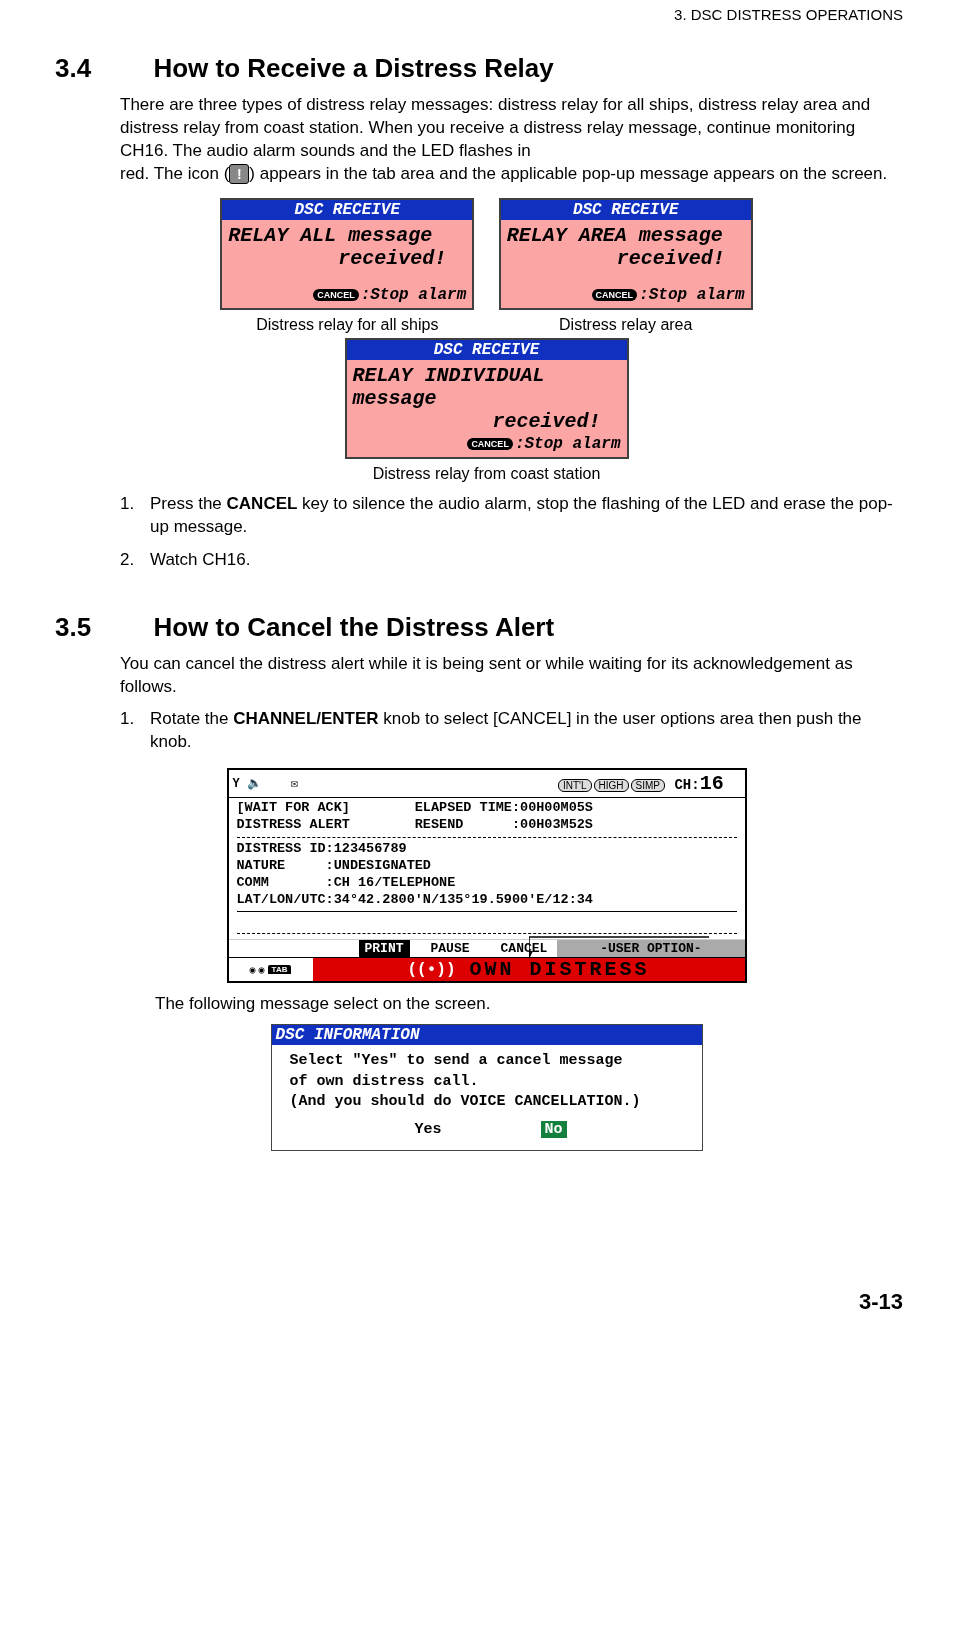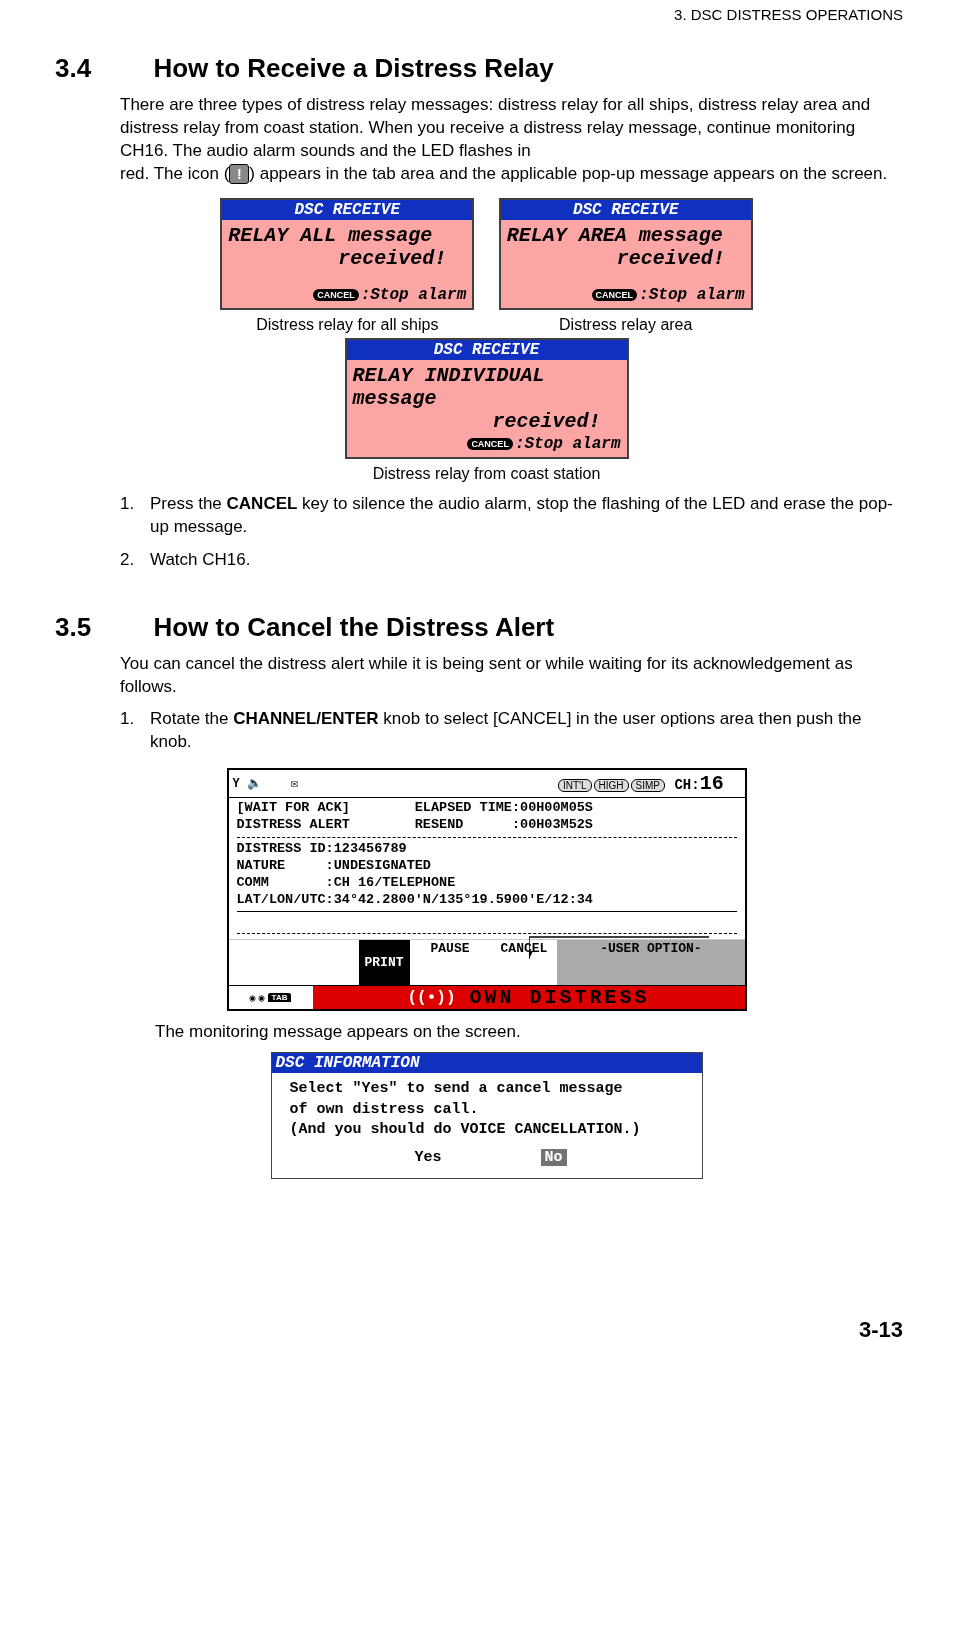--- a/index.html
+++ b/index.html
@@ -176,21 +176,21 @@
   }
   .opt-row {
     display:flex;
     background:#fff;
     border-top:1px solid #ccc;
     font-family:"Courier New",monospace;
     font-size:13px;
     font-weight:bold;
   }
   .opt-left { width:130px; }
-  .opt-print { background:#000; color:#fff; padding:15px 6px; }
+  .opt-print { background:#000; color:#fff; padding:1px 6px; }
   .opt-pause { padding:1px 21px; }
   .opt-cancel { padding:1px 10px; }
   .opt-user { flex:1; text-align:center; background:#aaa; padding:1px 0; }
   .own-distress-row { display:flex; align-items:stretch; }
   .own-left {
     width:84px; background:#fff; border-top:1px solid #000;
     display:flex; align-items:center; justify-content:center; gap:3px;
     font-size:10px;
   }
   .tab-pill {
@@ -215,21 +215,21 @@
     background:#fff;
   }
   .info-body {
     font-family:"Courier New", monospace;
     font-size:15px;
     font-weight:bold;
     padding:6px 10px 10px 18px;
     line-height:1.35;
   }
   .yesno { text-align:center; padding-top:8px; font-size:15px; }
-  .no-sel { background:#737373; color:#fff; padding:0 4px; }
+  .no-sel { background:#15803d; color:#fff; padding:0 4px; }
   .page-num {
     text-align:right;
     font-size:22px;
     font-weight:bold;
     padding:130px 70px 20px 0;
   }
   .small-icons { font-size:12px; }
 </style>
 </head>
 <body>
@@ -360,21 +360,21 @@
           <span class="tab-pill">TAB</span>
         </div>
         <div class="own-right">
           <span class="own-icon">((•))</span>
           <span>OWN DISTRESS</span>
         </div>
       </div>
     </div>
   </div>
 
-  <div class="body-text" style="padding-left:155px">The monitoring message appears on the screen.</div>
+  <div class="body-text" style="padding-left:155px">The following message select on the screen.</div>
 
   <div class="info-dialog">
     <div class="dialog-title">DSC INFORMATION</div>
     <div class="info-body">
       <div>Select "Yes" to send a cancel message</div>
       <div>of own distress call.</div>
       <div>(And you should do VOICE CANCELLATION.)</div>
       <div class="yesno">
         <span style="margin-right:90px">Yes</span>
         <span class="no-sel">No</span>

